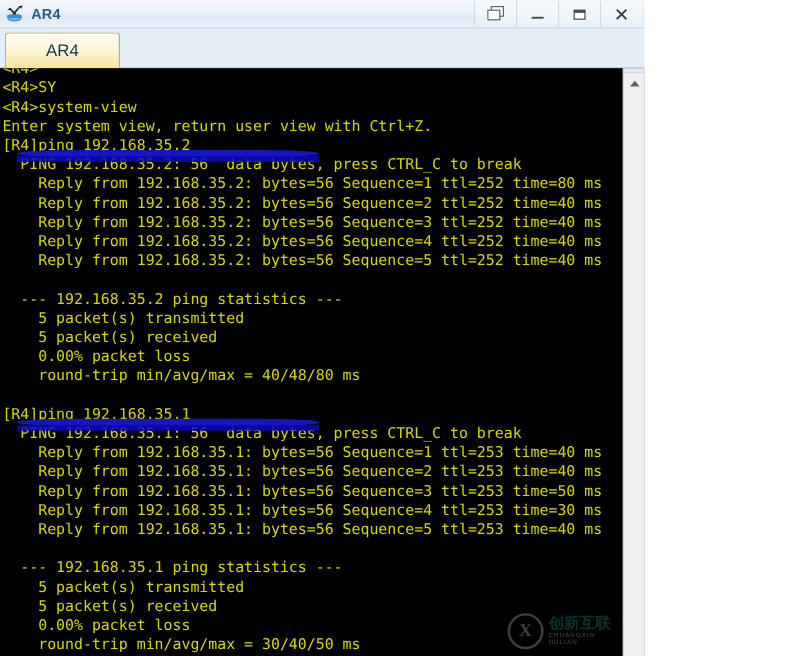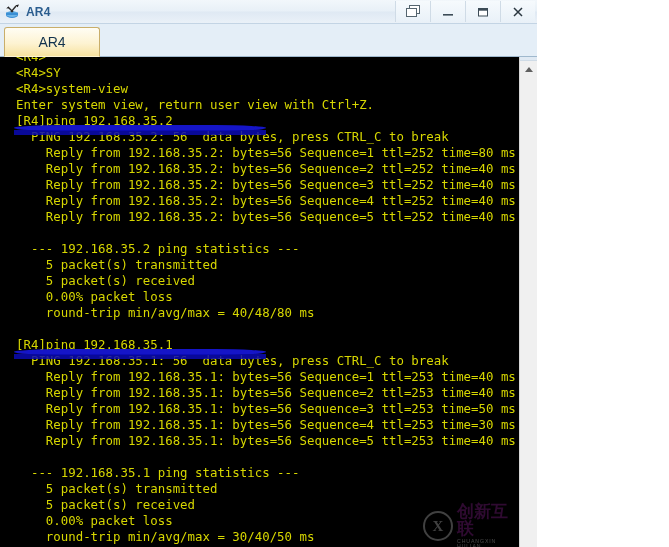--- a/index.html
+++ b/index.html
@@ -120,21 +120,21 @@
     width: 100%;
     font-family: "DejaVu Sans Mono", "Liberation Mono", monospace;
     font-size: 12.4px;
     line-height: 16px;
     color: #d7d700;
     white-space: pre;
     letter-spacing: 0px;
   }
   .term-lines .line {
     height: 16px;
-    padding-left: 16px;
+    padding-left: 2px;
     position: relative;
   }
   .term-lines .line.sel::before {
     content: "";
     position: absolute;
     left: 14px;
     top: -4px;
     width: 252px;
     height: 6px;
     background: #1515c8;
@@ -208,23 +208,23 @@
     font-size: 15px;
     font-weight: bold;
     color: #9a9a9a;
     flex: 0 0 auto;
   }
   .wm-text {
     margin-left: 4px;
     line-height: 1;
   }
   .wm-cn {
-    font-size: 17px;
+    font-size: 13px;
     font-weight: bold;
-    color: #701a75;
+    color: #0f766e;
     font-family: "DejaVu Sans", sans-serif;
     letter-spacing: 0px;
   }
   .wm-en {
     font-size: 5.2px;
     color: #b0b0b0;
     letter-spacing: 0.9px;
     margin-top: 2px;
     font-family: "Liberation Sans", sans-serif;
   }

